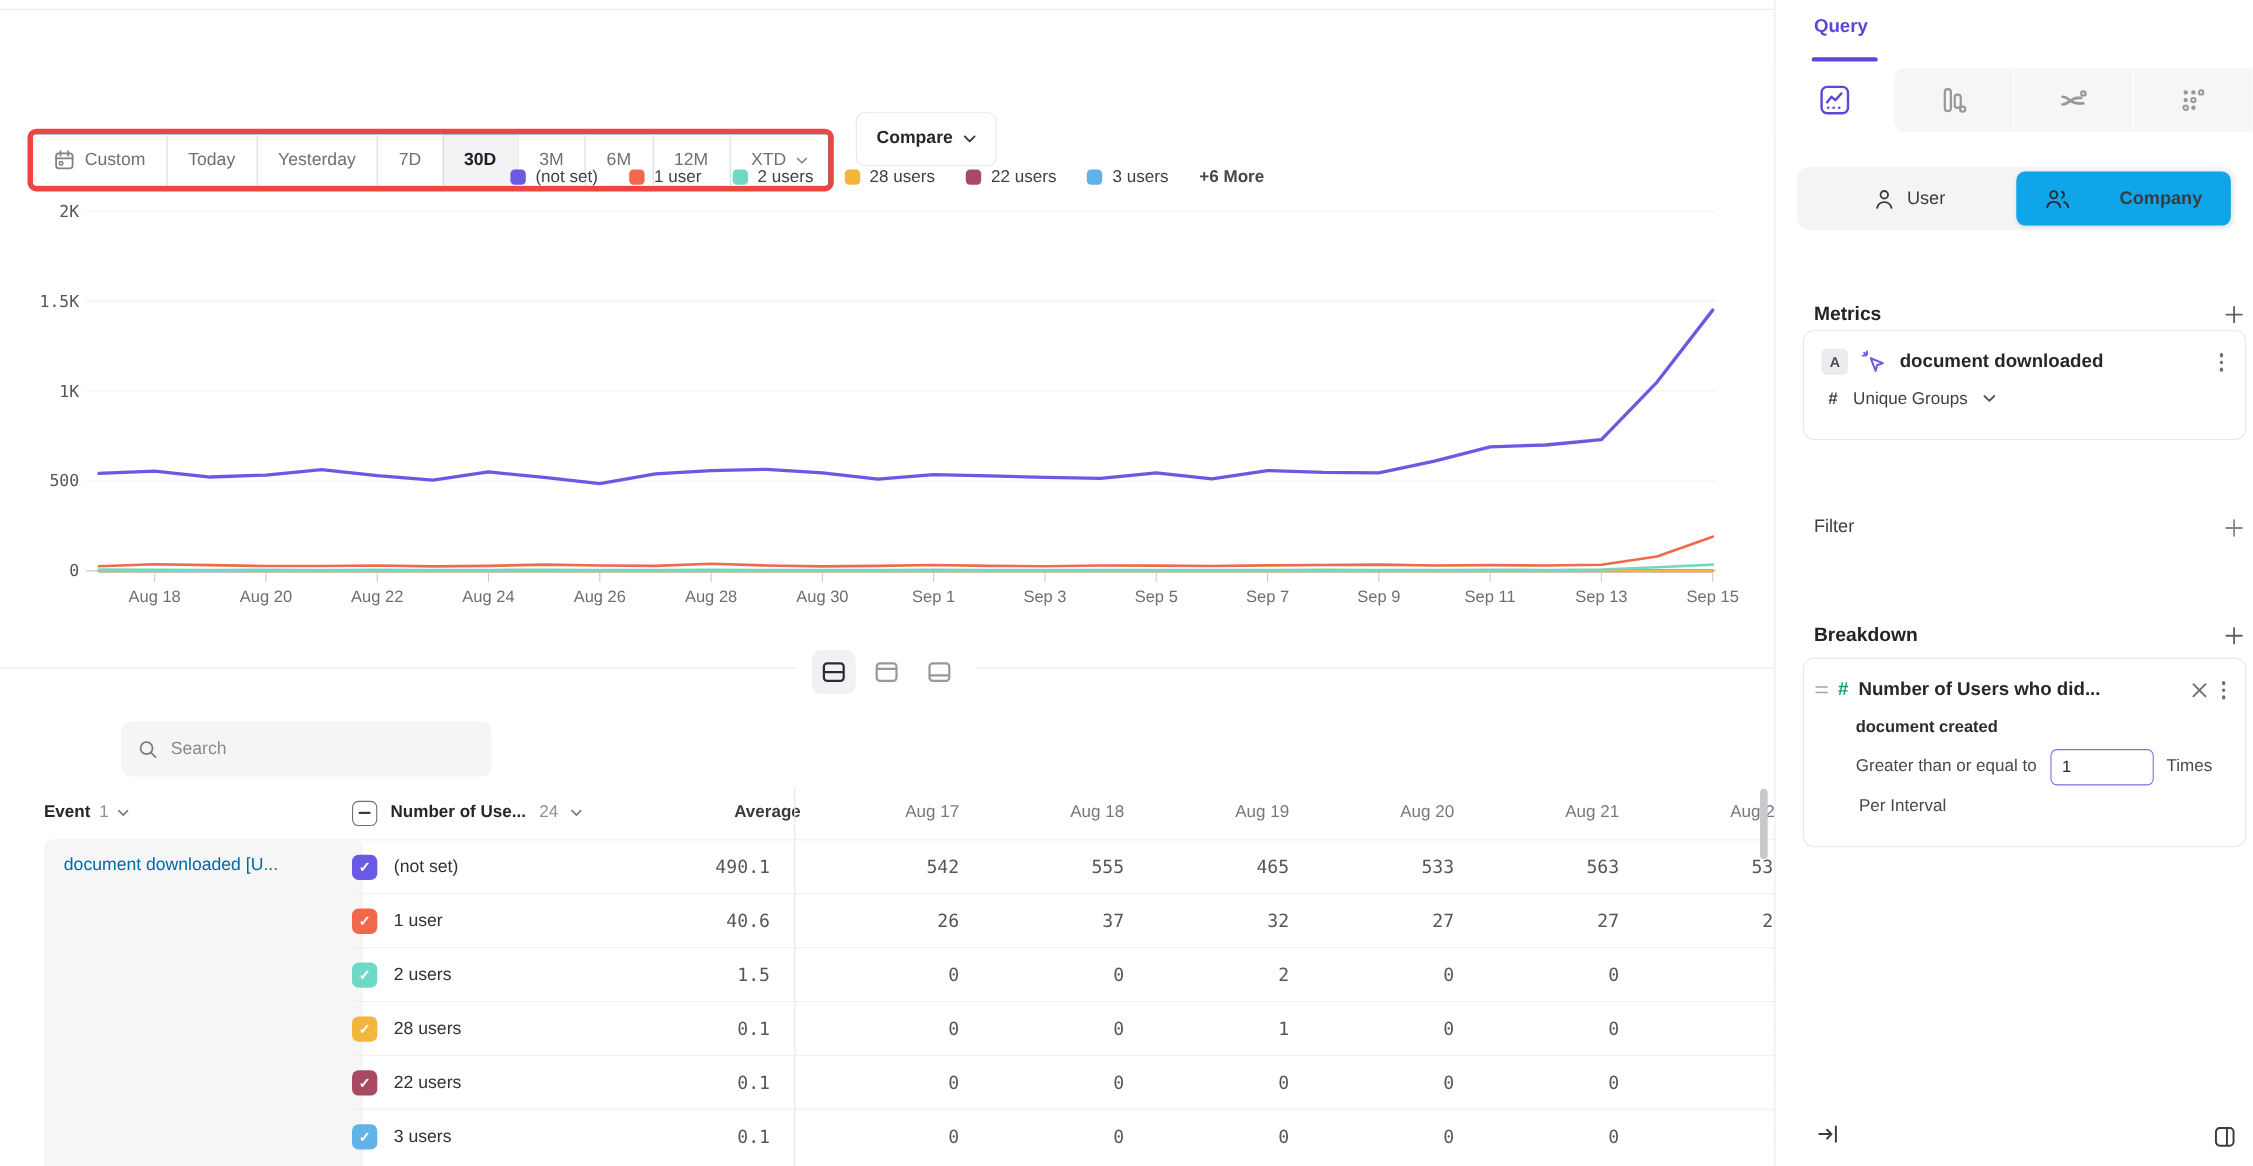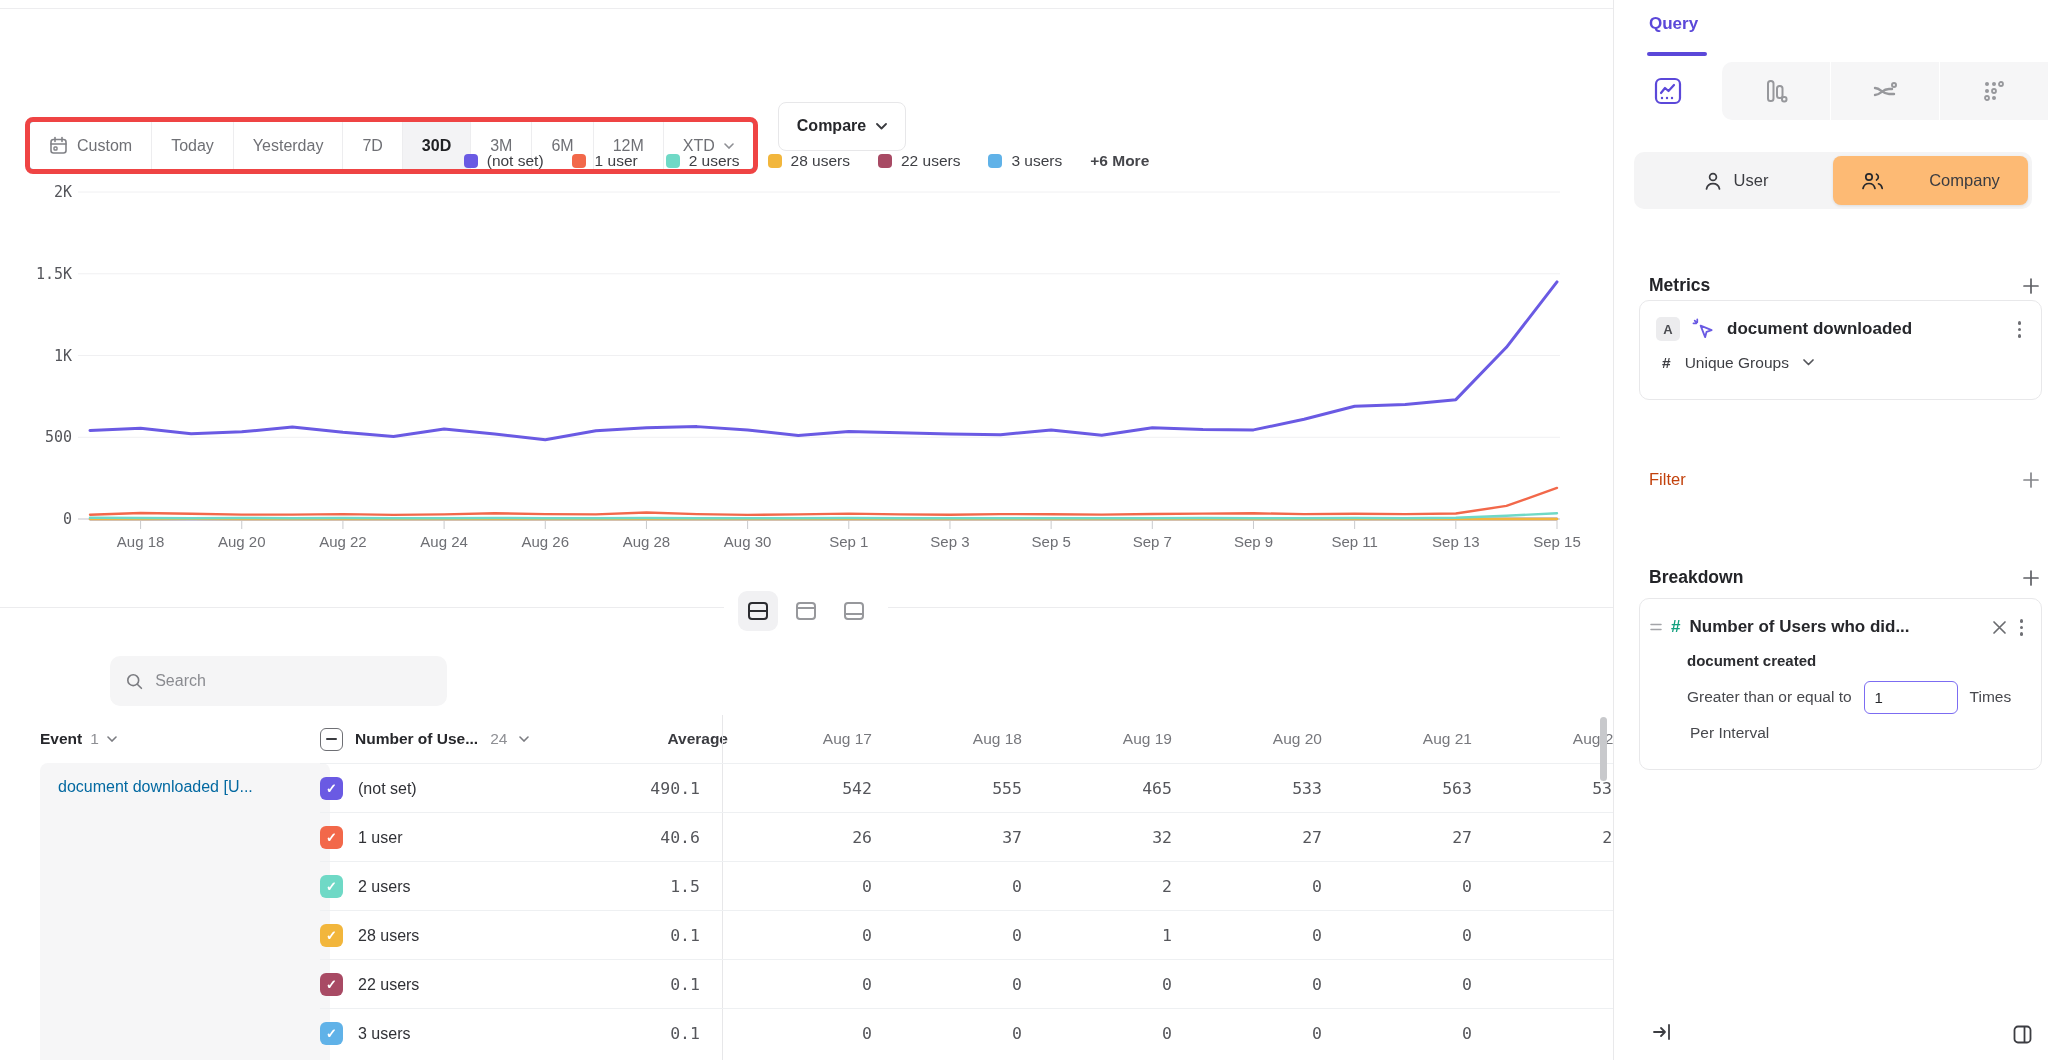--- a/index.html
+++ b/index.html
@@ -84,24 +84,24 @@
   .tab-chart { color:#7d7e83; cursor:pointer; }
   .tab-underline { position:absolute; top:52px; left:33px; width:60px; height:3.5px; background:#5b48d9; border-radius:2px; }
   .p-iconbar { position:absolute; top:62px; left:0; right:0; height:58px; display:flex; }
   .p-icell { flex:1; display:flex; align-items:center; justify-content:center; cursor:pointer; background:#f6f6f7; border-left:1px solid #fff; }
   .p-icell.active { background:#fff; border-left:none; }
   .p-icell.first-gray { border-radius:10px 0 0 10px; border-left:none; }
   .p-seg { position:absolute; top:152px; left:20px; width:398px; height:57px; background:#f4f4f5;
            border-radius:10px; display:flex; padding:4px; }
   .p-seg-item { flex:1; display:flex; align-items:center; justify-content:center; gap:11px; font-size:16.5px;
                 color:#3b3c41; border-radius:8px; cursor:pointer; }
-  .p-seg-item.active { background:#fdba74; font-weight:400; box-shadow:0 1px 3px rgba(0,0,0,.10);gap:45px; }
+  .p-seg-item.active { background:#0ea5e9; font-weight:700; box-shadow:0 1px 3px rgba(0,0,0,.10);gap:45px; }
   .p-sec-head { position:absolute; left:35px; right:8px; display:flex; justify-content:space-between; align-items:center;margin-top:15px; }
   .sec-title { font-size:17.5px; font-weight:700; color:#232428; }
-  .sec-title.muted { font-weight:400; color:#c2410c; font-size:16.5px; }
+  .sec-title.muted { font-weight:400; color:#404040; font-size:16.5px; }
   .p-card { position:absolute; left:25px; width:403px; background:#fff; border:1px solid #e8e8ea; border-radius:10px; }
   .mc-row1 { display:flex; align-items:center; gap:12px; padding:16px 16px 0 16px; }
   .badge-a { width:24px; height:24px; background:#ececee; border-radius:5px; display:flex; align-items:center;
              justify-content:center; font-size:13px; font-weight:600; color:#4b4c51; }
   .mc-title { flex:1; font-size:17px; font-weight:600; color:#26272b; }
   .mc-row2 { display:flex; align-items:center; gap:14px; margin:12px 0 0 22px; font-size:15.5px; color:#3e3f44; cursor:pointer; }
   .hash-dark { font-weight:600; color:#3e3f44; }
   .hash-green { font-weight:700; color:#12a07f; font-size:17px; }
   .kebab { display:flex; flex-direction:column; gap:3px; padding:4px; cursor:pointer; }
   .kebab i { width:3.5px; height:3.5px; border-radius:50%; background:#6f7075; }

